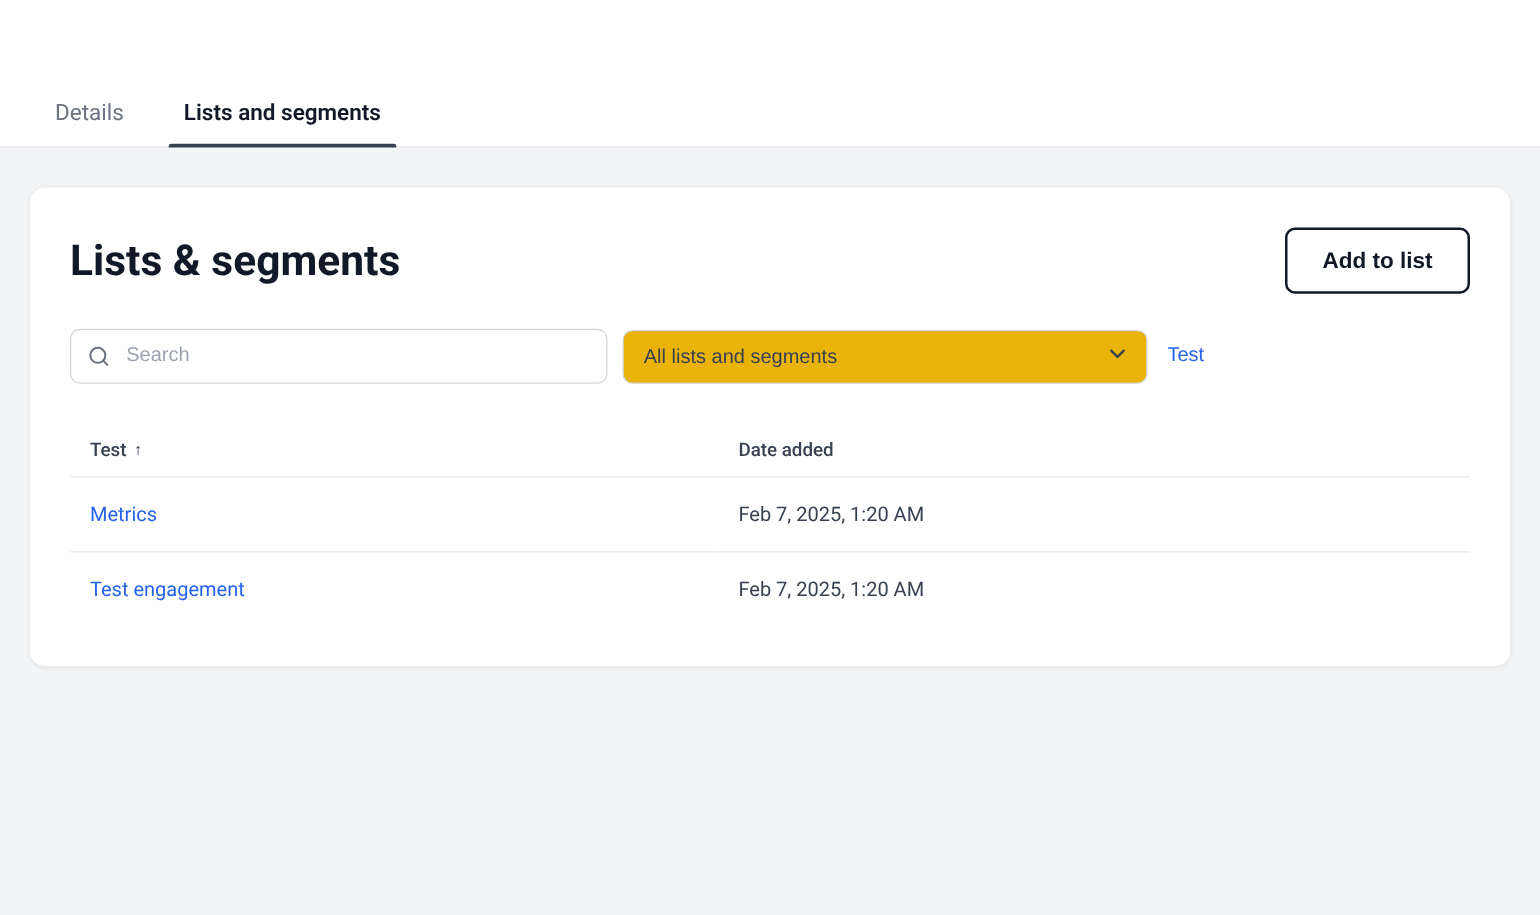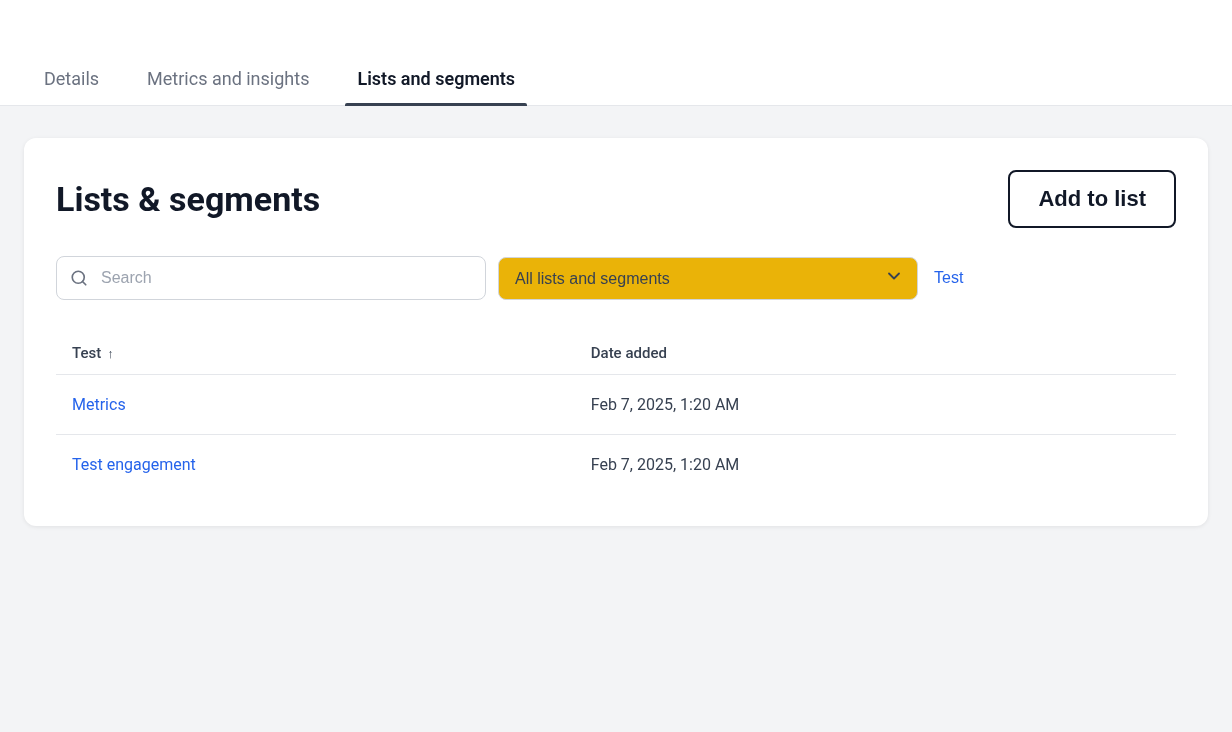--- a/index.html
+++ b/index.html
@@ -15,21 +15,21 @@
       min-height: 732px;
     }
 
     
     .tab-bar {
       background: #ffffff;
       display: flex;
       align-items: flex-end;
       padding: 0 32px;
       border-bottom: 1px solid #e5e7eb;
-      height: 106px;
+      height: 118px;
     }
 
     .tab {
       padding: 0 12px 16px 12px;
       font-size: 18px;
       color: #6b7280;
       cursor: pointer;
       position: relative;
       margin-right: 24px;
       white-space: nowrap;
@@ -77,21 +77,21 @@
     .card-title {
       font-size: 34px;
       font-weight: 700;
       color: #111827;
     }
 
     .add-to-list-btn {
       border: 2px solid #111827;
       background: #ffffff;
       color: #111827;
-      font-size: 22px;
+      font-size: 18px;
       font-weight: 600;
       padding: 14px 28px;
       border-radius: 8px;
       cursor: pointer;
     }
 
     
     .filter-row {
       display: flex;
       align-items: center;
@@ -215,21 +215,20 @@
     .date-cell {
       color: #374151;
       font-size: 16px;
     }
   </style>
 </head>
 <body>
 
 <div class="tab-bar">
   <div class="tab">Details</div>
-  <div class="tab">Metrics and insights</div>
   <div class="tab active">Lists and segments</div>
 </div>
 
 <div class="main-content">
   <div class="card">
 
     <div class="card-header">
       <h2 class="card-title">Lists &amp; segments</h2>
       <button class="add-to-list-btn">Add to list</button>
     </div>

